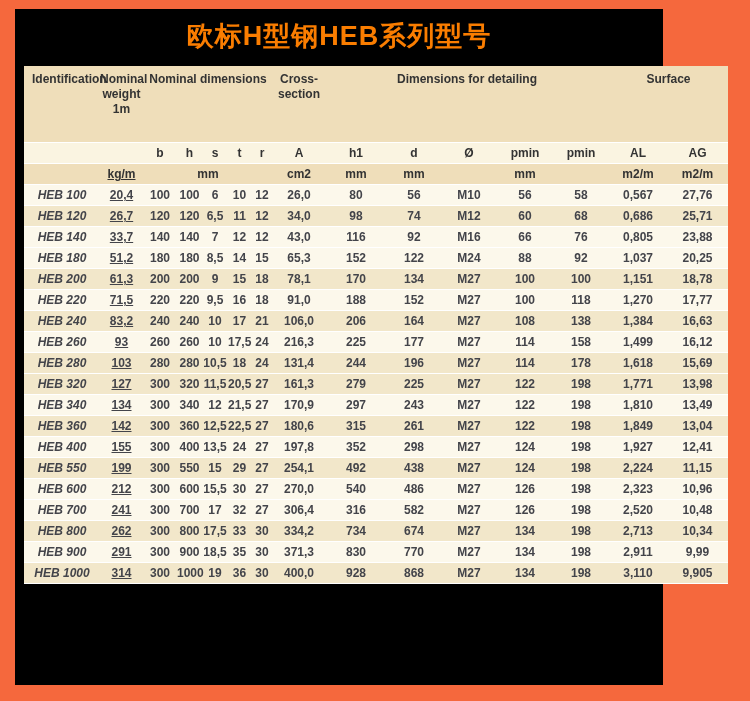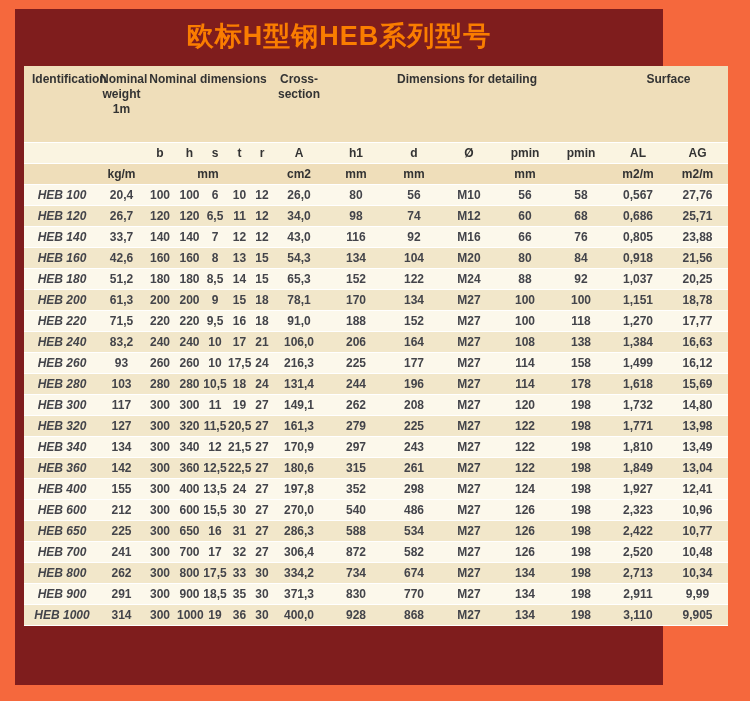--- a/index.html
+++ b/index.html
@@ -4,21 +4,21 @@
 <style>
   html,body{margin:0;padding:0;}
   body{
     width:750px;height:701px;position:relative;
     background:#F5683D;
     font-family:"Liberation Sans","DejaVu Sans",sans-serif;
     overflow:hidden;
   }
   .sheet{
     position:absolute;left:15px;top:9px;width:648px;height:676px;
-    background:#7f1d1d;
+    background:#000000;
   }
   .title{
     position:absolute;top:9px;left:0;width:100%;
     text-align:center;
     font-size:27px;font-weight:bold;color:#FA7D00;
     letter-spacing:1px;white-space:nowrap;
   }
   table.spec{
     position:absolute;left:9px;top:57px;width:704px;
     border-collapse:collapse;table-layout:fixed;
@@ -33,21 +33,21 @@
   tr.group-row th{
     background:#EFDEBA;height:70px;vertical-align:top;
     padding-top:6px;line-height:15px;color:#333333;
   }
   tr.group-row th.idhead{text-align:left;padding-left:8px;}
   tr.sub-row th{background:#FAF4E1;color:#333333;}
   tr.unit-row th{background:#EFDEBA;color:#333333;}
   tbody tr.light td{background:#FCF8EB;}
   tbody tr.dark td{background:#F2E7CA;}
   td.idcol{text-align:left;padding-left:8px;font-style:italic;}
-  td.wtcol, th.wtcol{text-align:right;padding-right:10px;}
+  td.wtcol, th.wtcol{text-align:right;padding-right:10px;text-decoration:underline;}
 </style>
 </head>
 <body>
 
 <div class="sheet">
   <div class="title">欧标H型钢HEB系列型号</div>
 
   <table class="spec">
     <colgroup>
       <col style="width:76px">
@@ -151,37 +151,20 @@
           <td>12</td>
           <td>43,0</td>
           <td>116</td>
           <td>92</td>
           <td>M16</td>
           <td>66</td>
           <td>76</td>
           <td>0,805</td>
           <td>23,88</td>
         </tr>
-        <tr class="dark">
-          <td class="idcol">HEB 160</td>
-          <td class="wtcol">42,6</td>
-          <td>160</td>
-          <td>160</td>
-          <td>8</td>
-          <td>13</td>
-          <td>15</td>
-          <td>54,3</td>
-          <td>134</td>
-          <td>104</td>
-          <td>M20</td>
-          <td>80</td>
-          <td>84</td>
-          <td>0,918</td>
-          <td>21,56</td>
-        </tr>
         <tr class="light">
           <td class="idcol">HEB 180</td>
           <td class="wtcol">51,2</td>
           <td>180</td>
           <td>180</td>
           <td>8,5</td>
           <td>14</td>
           <td>15</td>
           <td>65,3</td>
           <td>152</td>
@@ -270,37 +253,20 @@
           <td>24</td>
           <td>131,4</td>
           <td>244</td>
           <td>196</td>
           <td>M27</td>
           <td>114</td>
           <td>178</td>
           <td>1,618</td>
           <td>15,69</td>
         </tr>
-        <tr class="light">
-          <td class="idcol">HEB 300</td>
-          <td class="wtcol">117</td>
-          <td>300</td>
-          <td>300</td>
-          <td>11</td>
-          <td>19</td>
-          <td>27</td>
-          <td>149,1</td>
-          <td>262</td>
-          <td>208</td>
-          <td>M27</td>
-          <td>120</td>
-          <td>198</td>
-          <td>1,732</td>
-          <td>14,80</td>
-        </tr>
         <tr class="dark">
           <td class="idcol">HEB 320</td>
           <td class="wtcol">127</td>
           <td>300</td>
           <td>320</td>
           <td>11,5</td>
           <td>20,5</td>
           <td>27</td>
           <td>161,3</td>
           <td>279</td>
@@ -355,64 +321,64 @@
           <td>27</td>
           <td>197,8</td>
           <td>352</td>
           <td>298</td>
           <td>M27</td>
           <td>124</td>
           <td>198</td>
           <td>1,927</td>
           <td>12,41</td>
         </tr>
+        <tr class="dark">
+          <td class="idcol">HEB 550</td>
+          <td class="wtcol">199</td>
+          <td>300</td>
+          <td>550</td>
+          <td>15</td>
+          <td>29</td>
+          <td>27</td>
+          <td>254,1</td>
+          <td>492</td>
+          <td>438</td>
+          <td>M27</td>
+          <td>124</td>
+          <td>198</td>
+          <td>2,224</td>
+          <td>11,15</td>
+        </tr>
         <tr class="light">
           <td class="idcol">HEB 600</td>
           <td class="wtcol">212</td>
           <td>300</td>
           <td>600</td>
           <td>15,5</td>
           <td>30</td>
           <td>27</td>
           <td>270,0</td>
           <td>540</td>
           <td>486</td>
           <td>M27</td>
           <td>126</td>
           <td>198</td>
           <td>2,323</td>
           <td>10,96</td>
         </tr>
-        <tr class="dark">
-          <td class="idcol">HEB 650</td>
-          <td class="wtcol">225</td>
-          <td>300</td>
-          <td>650</td>
-          <td>16</td>
-          <td>31</td>
-          <td>27</td>
-          <td>286,3</td>
-          <td>588</td>
-          <td>534</td>
-          <td>M27</td>
-          <td>126</td>
-          <td>198</td>
-          <td>2,422</td>
-          <td>10,77</td>
-        </tr>
         <tr class="light">
           <td class="idcol">HEB 700</td>
           <td class="wtcol">241</td>
           <td>300</td>
           <td>700</td>
           <td>17</td>
           <td>32</td>
           <td>27</td>
           <td>306,4</td>
-          <td>872</td>
+          <td>316</td>
           <td>582</td>
           <td>M27</td>
           <td>126</td>
           <td>198</td>
           <td>2,520</td>
           <td>10,48</td>
         </tr>
         <tr class="dark">
           <td class="idcol">HEB 800</td>
           <td class="wtcol">262</td>

